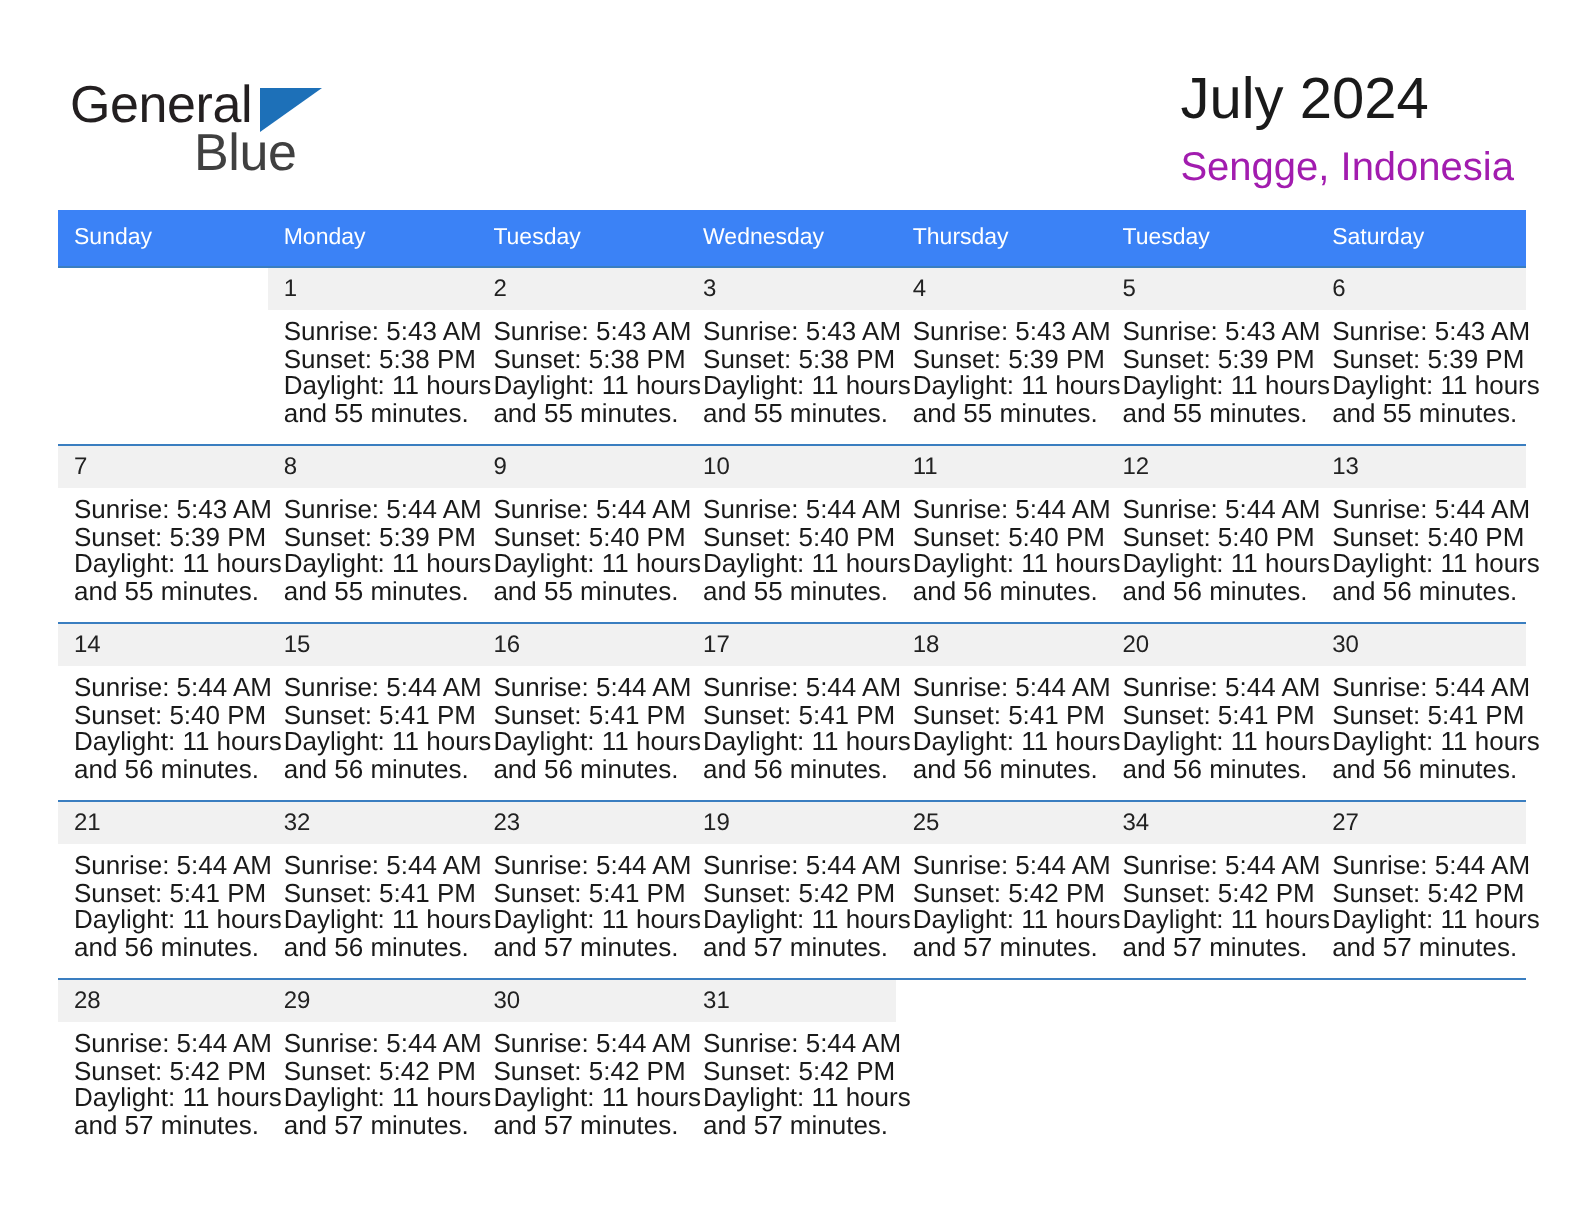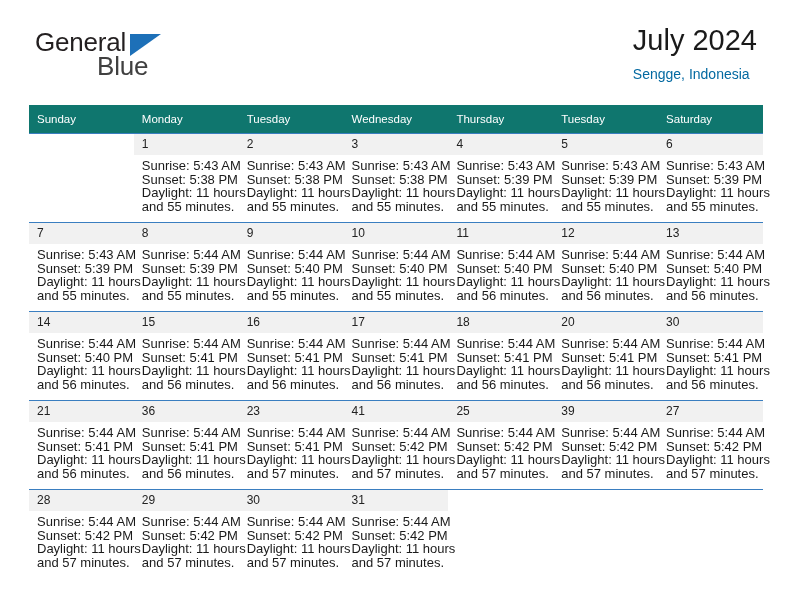--- a/index.html
+++ b/index.html
@@ -18,21 +18,21 @@
     position: relative;
     width: 792px;
     height: 612px;
     box-sizing: border-box;
   }
 
   
   .header {
     position: absolute;
     left: 35px;
-    top: 23px;
+    top: 33px;
     right: 35px;
     height: 72px;
   }
   .brand {
     position: absolute;
     left: 0;
     top: 4px;
     width: 240px;
     height: 60px;
   }
@@ -69,41 +69,41 @@
     top: 0;
   }
   .cal-title {
     font-size: 29px;
     color: #1a1a1a;
     line-height: 34px;
     font-weight: normal;
     white-space: nowrap;
   }
   .cal-location {
-    font-size: 14px;
-    color: #0369a1;
+    font-size: 20px;
+    color: #a21caf;
     line-height: 22px;
     margin-top: 6px;
     white-space: nowrap;
   }
 
   
   .calendar {
     position: absolute;
     left: 29px;
     top: 105px;
     width: 734px;
   }
   table.cal {
     width: 734px;
     border-collapse: collapse;
     table-layout: fixed;
   }
   table.cal th {
-    background: #0f766e;
+    background: #3b82f6;
     color: #ffffff;
     font-size: 11.5px;
     font-weight: normal;
     text-align: left;
     padding: 5px 0 5px 8px;
     height: 18px;
     vertical-align: middle;
   }
   table.cal td {
     vertical-align: top;
@@ -368,57 +368,57 @@
             <td>
               <div class="daynum">21</div>
               <div class="cellbody">
                 <div>Sunrise: 5:44 AM</div>
                 <div>Sunset: 5:41 PM</div>
                 <div>Daylight: 11 hours</div>
                 <div>and 56 minutes.</div>
               </div>
             </td>
             <td>
-              <div class="daynum">36</div>
+              <div class="daynum">32</div>
               <div class="cellbody">
                 <div>Sunrise: 5:44 AM</div>
                 <div>Sunset: 5:41 PM</div>
                 <div>Daylight: 11 hours</div>
                 <div>and 56 minutes.</div>
               </div>
             </td>
             <td>
               <div class="daynum">23</div>
               <div class="cellbody">
                 <div>Sunrise: 5:44 AM</div>
                 <div>Sunset: 5:41 PM</div>
                 <div>Daylight: 11 hours</div>
                 <div>and 57 minutes.</div>
               </div>
             </td>
             <td>
-              <div class="daynum">41</div>
+              <div class="daynum">19</div>
               <div class="cellbody">
                 <div>Sunrise: 5:44 AM</div>
                 <div>Sunset: 5:42 PM</div>
                 <div>Daylight: 11 hours</div>
                 <div>and 57 minutes.</div>
               </div>
             </td>
             <td>
               <div class="daynum">25</div>
               <div class="cellbody">
                 <div>Sunrise: 5:44 AM</div>
                 <div>Sunset: 5:42 PM</div>
                 <div>Daylight: 11 hours</div>
                 <div>and 57 minutes.</div>
               </div>
             </td>
             <td>
-              <div class="daynum">39</div>
+              <div class="daynum">34</div>
               <div class="cellbody">
                 <div>Sunrise: 5:44 AM</div>
                 <div>Sunset: 5:42 PM</div>
                 <div>Daylight: 11 hours</div>
                 <div>and 57 minutes.</div>
               </div>
             </td>
             <td>
               <div class="daynum">27</div>
               <div class="cellbody">

